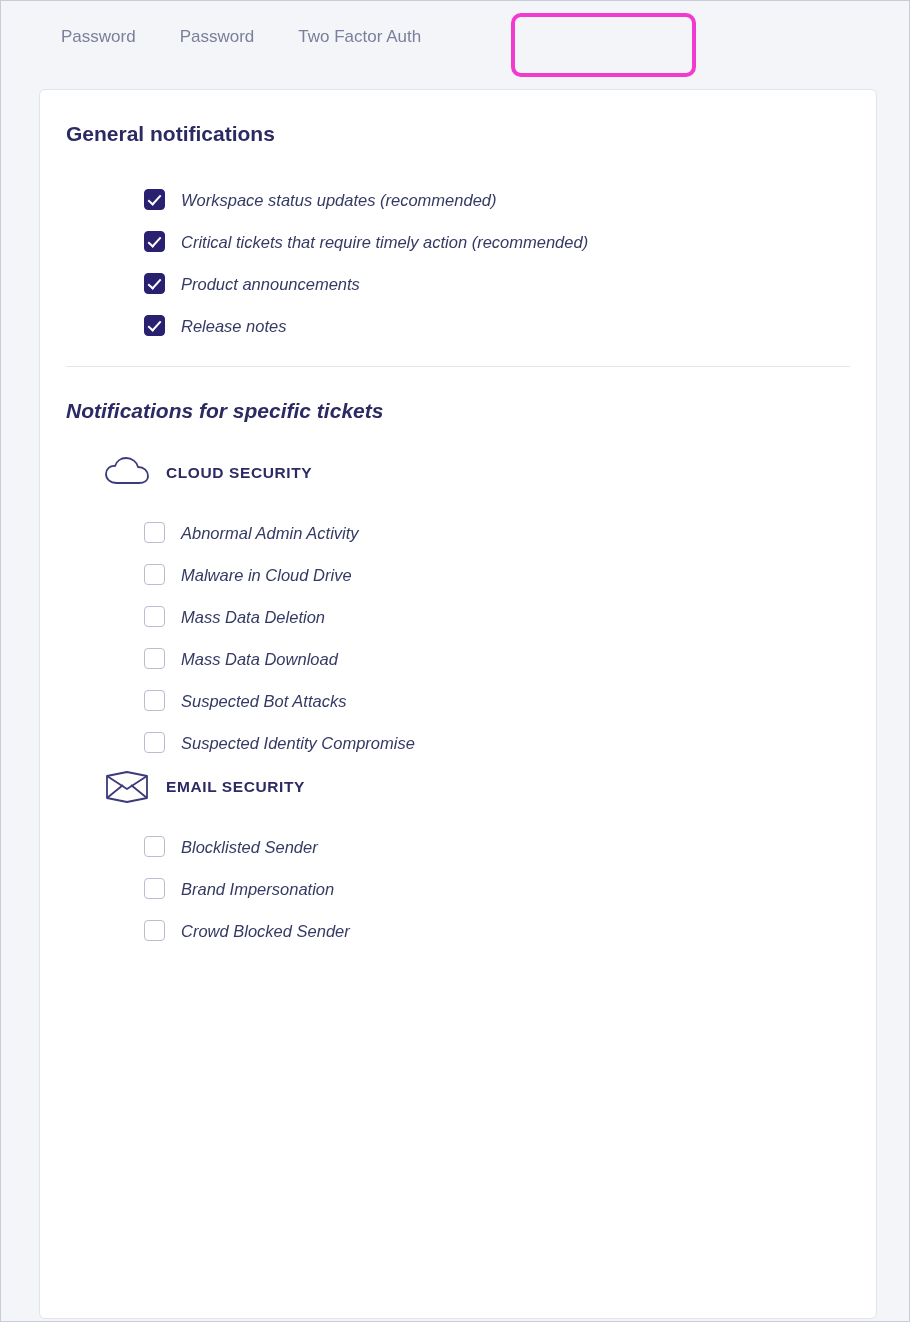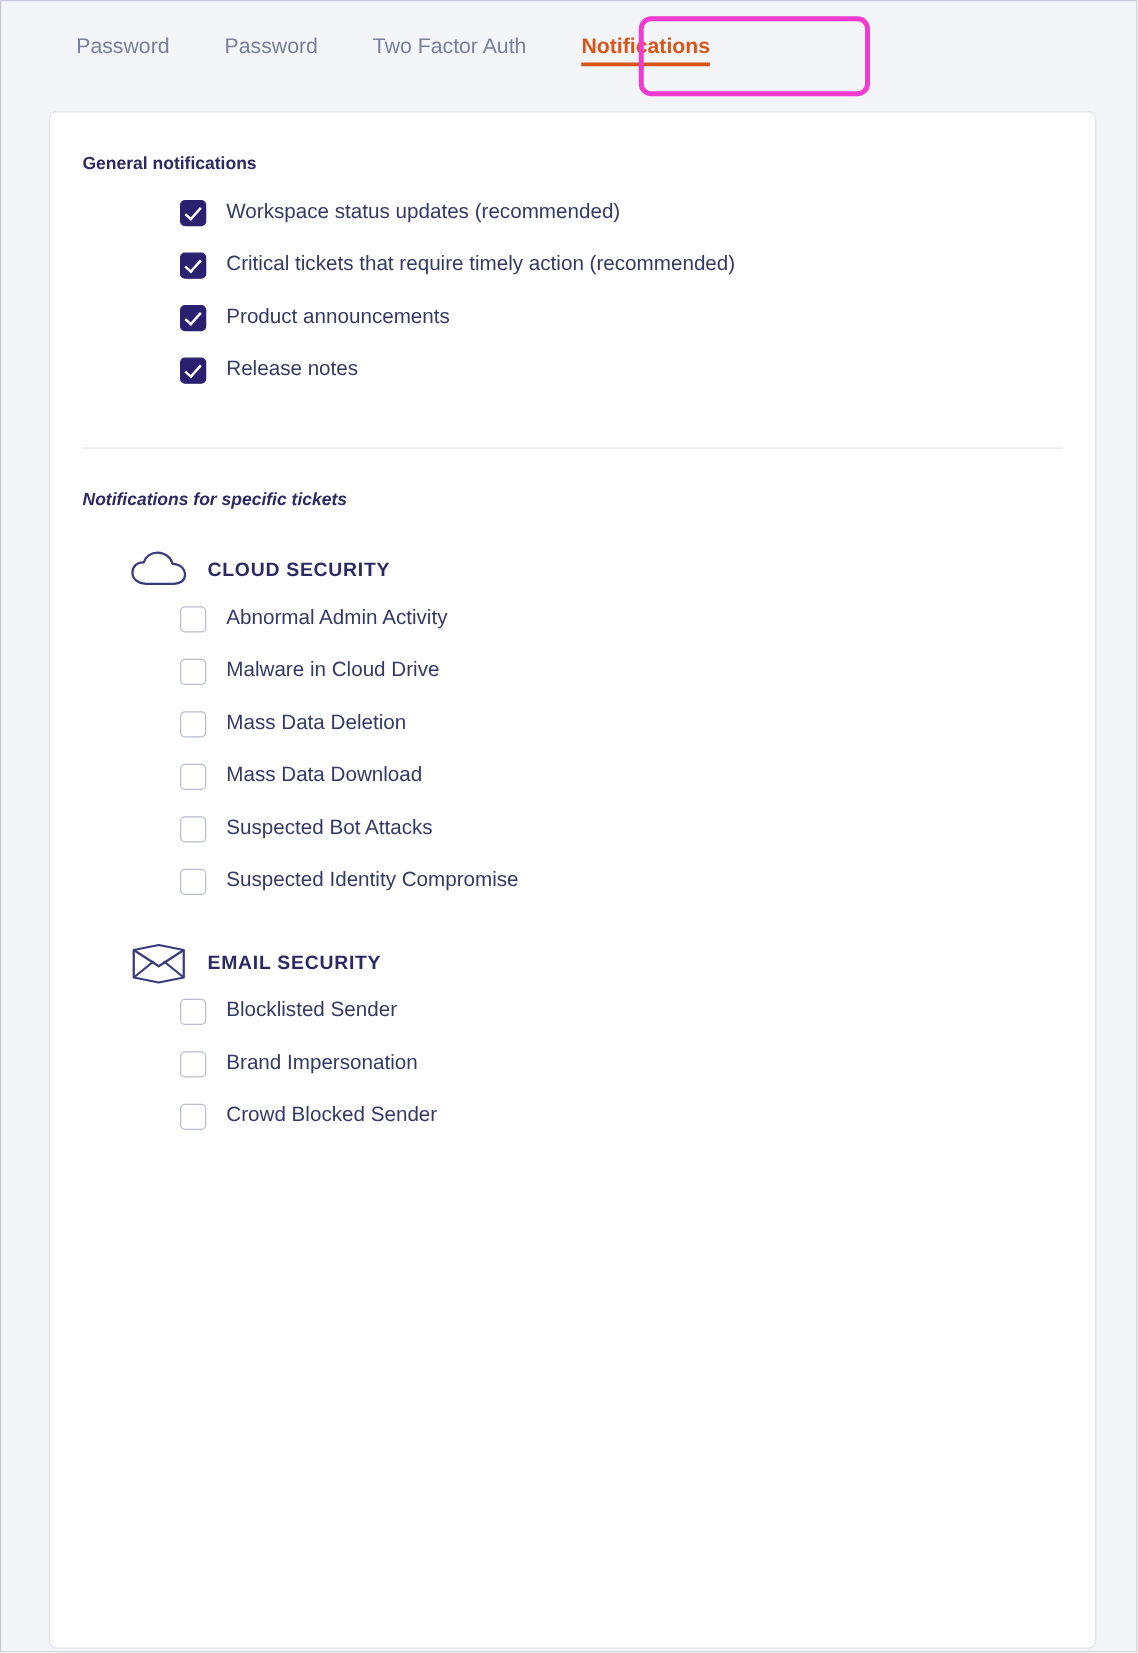--- a/index.html
+++ b/index.html
@@ -72,40 +72,41 @@
     width: 838px;
     min-height: 1230px;
     background: #ffffff;
     border: 1px solid #e2e4ec;
     border-radius: 6px;
     box-sizing: border-box;
     padding: 28px 26px 10px 26px;
     overflow: hidden;
   }
   .section-title {
-    font-size: 14px;
+    font-size: 21px;
     font-weight: bold;
     color: #2c2a63;
     margin: 4px 0 22px 0;
   }
   .section-title.second {
     margin-top: 32px;
     font-style: italic;
   }
   .divider {
     height: 1px;
     background: #e4e6ee;
     margin: 30px 0 0 0;
   }
   
   .check-row {
     display: flex;
-    align-items: flex-start;
+    align-items: flex-end;
     height: 42px;
     padding-left: 78px;
+    font-style: italic;
   }
   .check-row.sub {
     padding-left: 78px;
   }
   .cbox {
     width: 21px;
     height: 21px;
     border-radius: 4px;
     box-sizing: border-box;
     flex: 0 0 auto;
@@ -169,24 +170,20 @@
 
   <div class="tabbar">
     <div class="tab">
       <span>Password</span>
     </div>
     <div class="tab">
       <span>Password</span>
     </div>
     <div class="tab">
       <span>Two Factor Auth</span>
-    </div>
-    <div class="tab active">
-      <span>Notifications</span>
-      <span class="underline"></span>
     </div>
     <div class="tab-highlight"></div>
   </div>
 
   <div class="card">
 
     <div class="section-title">General notifications</div>
 
     <div>
       <div class="check-row">

